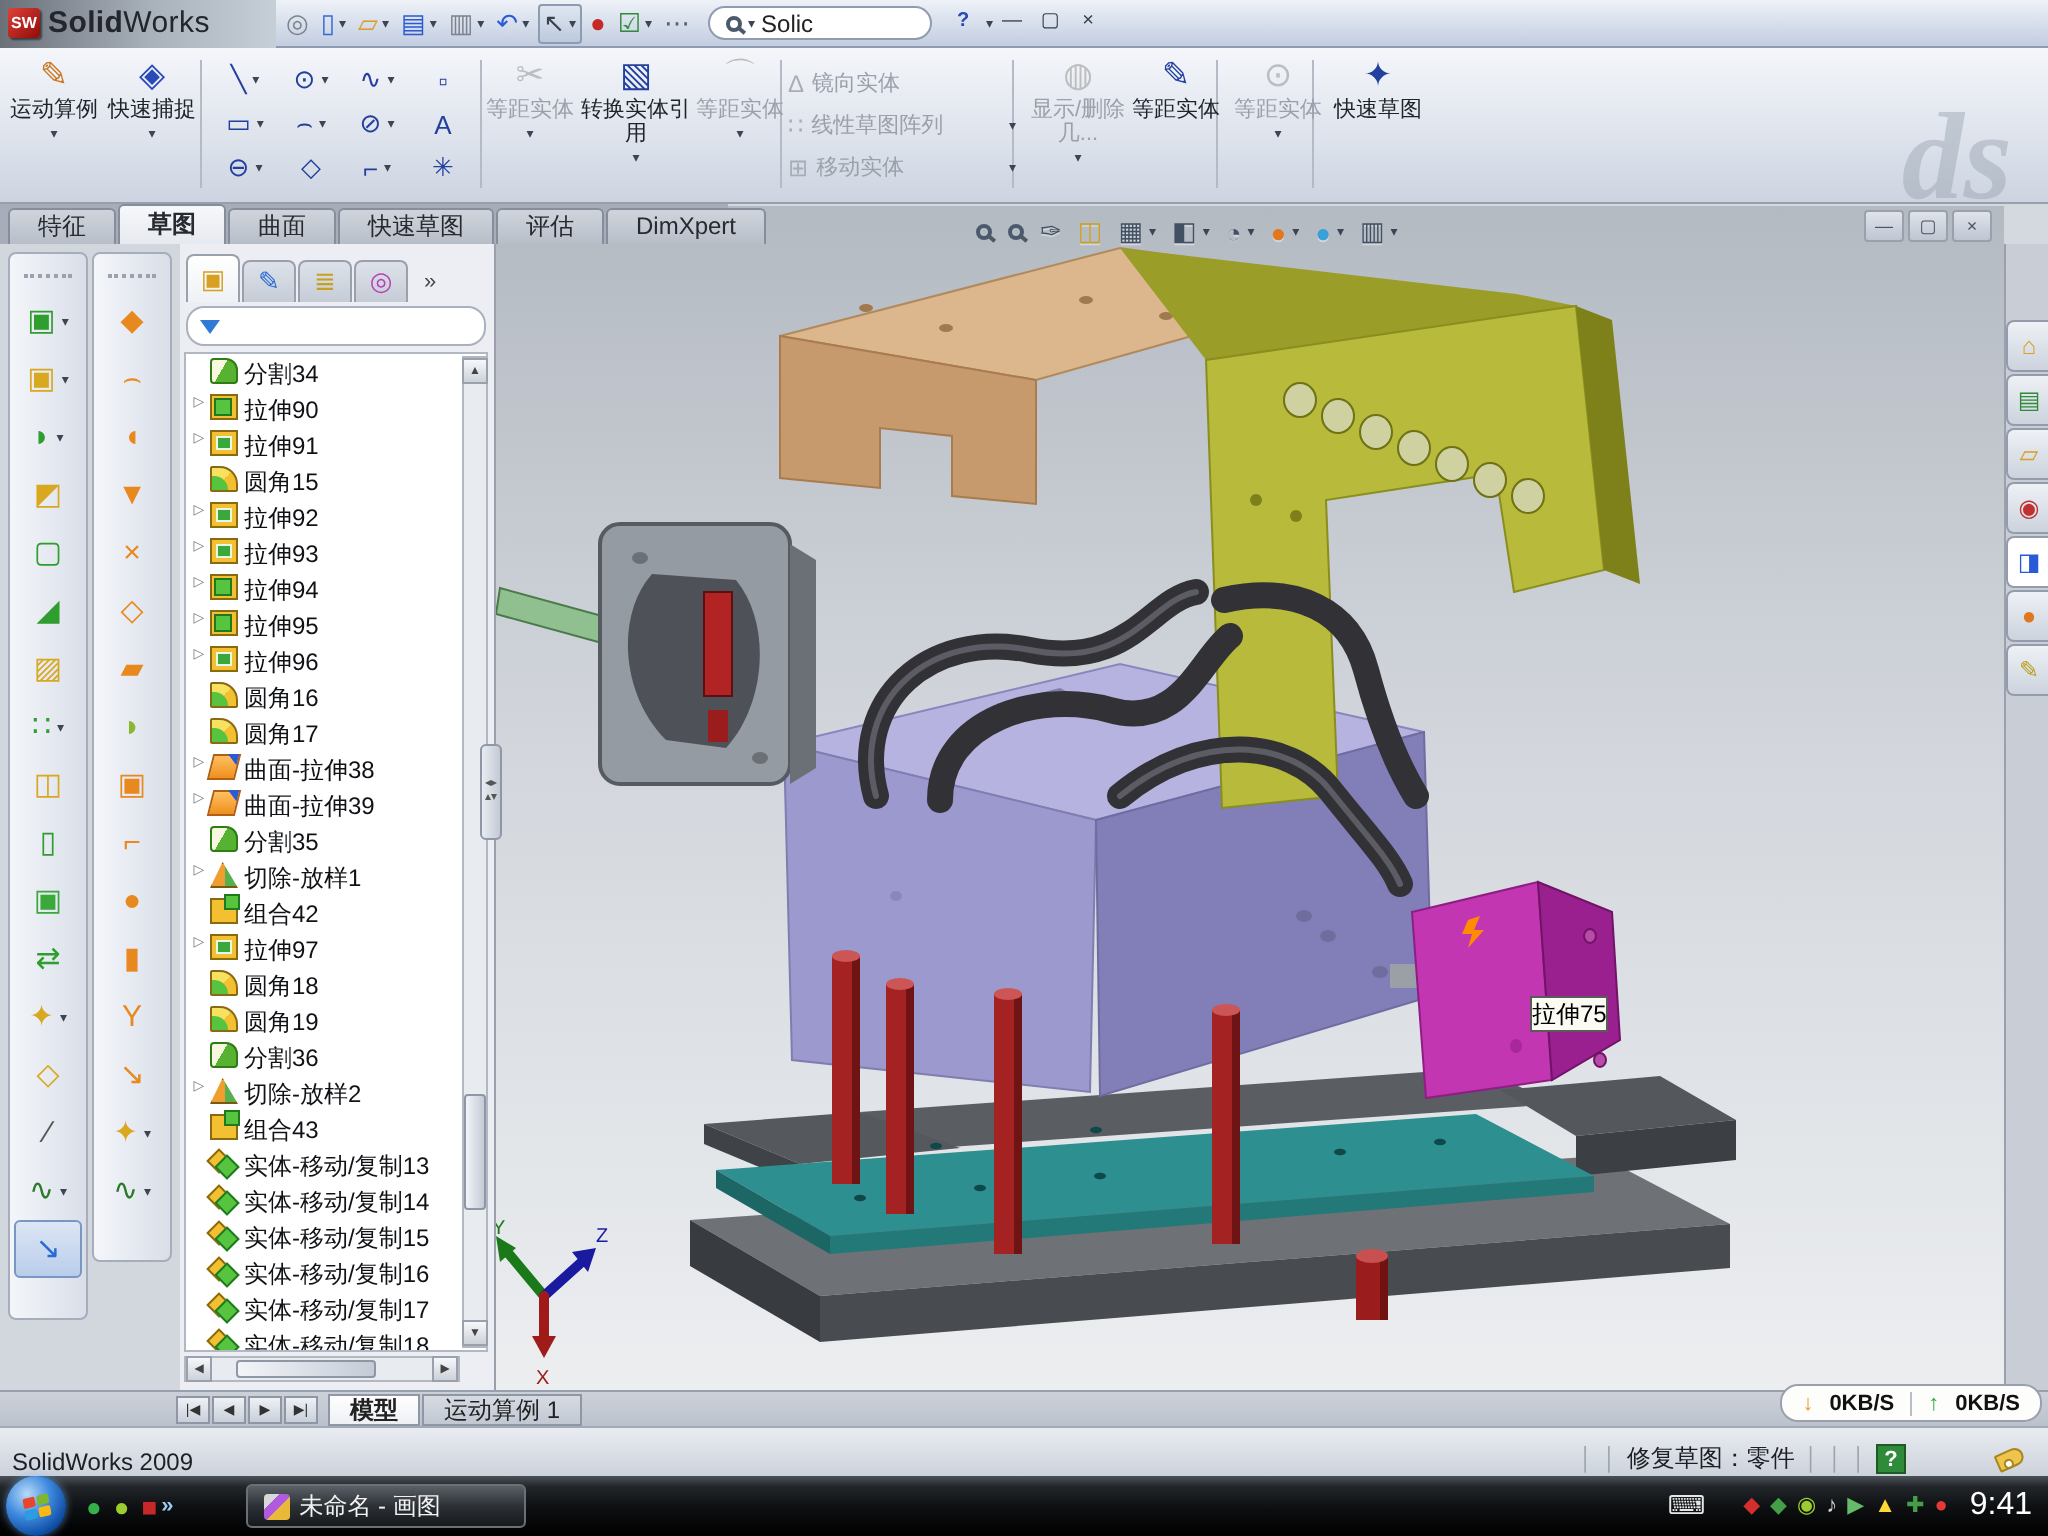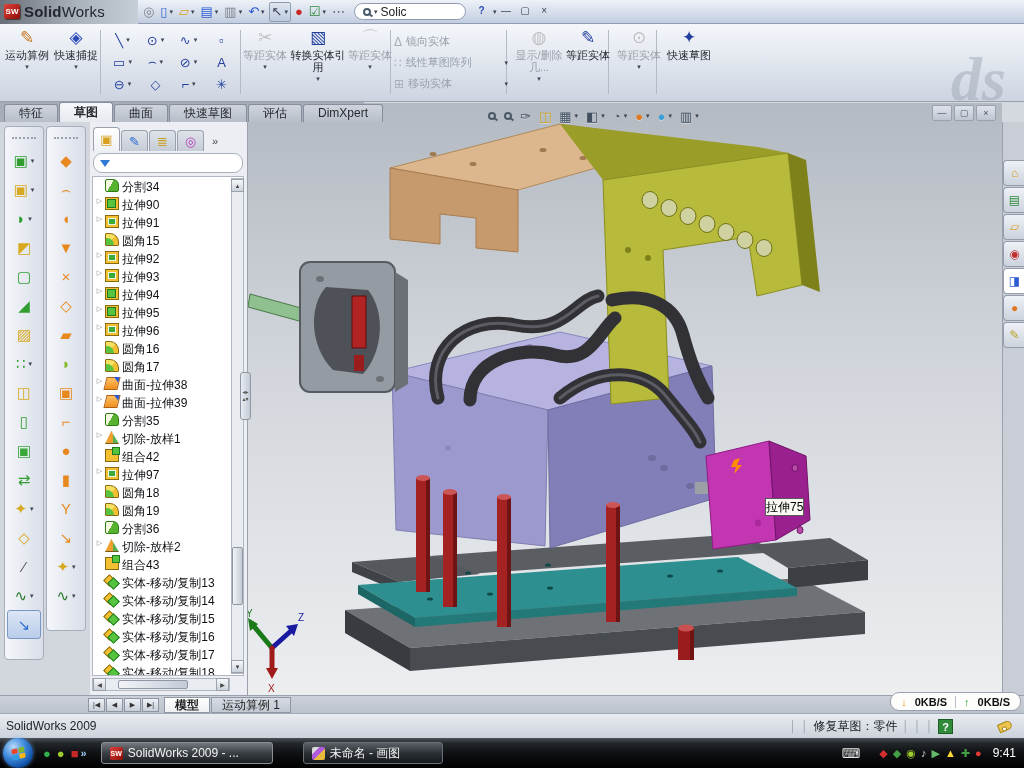--- a/index.html
+++ b/index.html
@@ -113,21 +113,21 @@
   .btab{height:16px;line-height:15px;padding:0 10px;font-size:12px;border:1px solid #8f96a4;background:linear-gradient(#d6dbe3,#c2c8d2);margin-left:1px;white-space:nowrap;}
   .btab.active{background:linear-gradient(#ffffff,#eef0f4);font-weight:bold;}
 
   
   #netwidget{right:3px;top:692px;height:19px;background:#fdfdfb;border:1px solid #9aa1ad;border-radius:9px;display:flex;align-items:center;padding:0 10px;gap:8px;z-index:40;font-size:11px;font-weight:bold;color:#111;}
   #netwidget .dn{color:#e8a020;font-size:11px;}
   #netwidget .up{color:#2faa3a;font-size:11px;}
   #netwidget .ndiv{width:1px;height:12px;background:#b8bec8;}
 
   
-  #statusbar{left:0;top:713px;width:1024px;height:25px;background:linear-gradient(#e9ecf1,#ccd2db);border-top:1px solid #a2aab8;display:flex;align-items:center;padding:0 6px;}
+  #statusbar{left:0;top:713px;width:1024px;height:25px;background:linear-gradient(#e9ecf1,#ccd2db);border-top:1px solid #a2aab8;display:flex;align-items:flex-end;padding:0 6px;}
   #statusbar .appname{color:#1c1f24;}
   #status-right{margin-left:auto;display:flex;align-items:center;gap:5px;}
   .ssep{color:#9aa2ae;font-size:11px;}
   #edit-state{color:#1c1f24;}
   #help-badge{width:15px;height:15px;background:#2f8a3a;color:#fff;font-weight:bold;font-size:11px;text-align:center;line-height:15px;border:1px solid #1c5c24;}
   .tagicon{width:14px;height:9px;background:#ecc44e;border:1px solid #a8861a;border-radius:1px 5px 5px 1px;transform:rotate(-24deg);position:relative;margin:0 6px 0 40px;}
   .tagicon::before{content:"";position:absolute;left:2px;top:3px;width:3px;height:3px;border-radius:50%;background:#fff;border:1px solid #a8861a;}
 
   
   #taskbar{left:0;top:738px;width:1024px;height:30px;background:linear-gradient(180deg,#4b5157 0%,#22262a 18%,#0c0e10 55%,#000 100%);display:flex;align-items:center;color:#eee;}
@@ -137,21 +137,21 @@
   #quicklaunch{display:flex;align-items:center;gap:6px;margin-left:10px;}
   .qlicon{font-size:13px;line-height:13px;}
   #ql-chev{color:#9ecbf5;font-size:11px;font-weight:bold;margin-left:2px;}
   .taskwin{height:22px;border:1px solid #6a7077;border-radius:3px;background:linear-gradient(#5a6066,#2c3136 50%,#17191c);display:flex;align-items:center;gap:5px;padding:0 8px;font-size:12px;color:#f2f2f2;white-space:nowrap;overflow:hidden;}
   .taskwin.active{background:linear-gradient(#73797f,#3a3f44 50%,#1d2023);border-color:#8a9096;}
   .swbadge{width:13px;height:13px;background:linear-gradient(135deg,#e04038,#8e0d08);color:#fff;font-size:7px;font-weight:bold;display:flex;align-items:center;justify-content:center;border-radius:2px;flex:none;}
   .paintbadge{width:13px;height:13px;border-radius:2px;background:linear-gradient(135deg,#d8d8d8 30%,#b05ae0 30%,#b05ae0 55%,#e8b93a 55%);flex:none;}
   #tray{margin-left:auto;display:flex;align-items:center;gap:5px;padding-right:8px;}
   #kbicon{font-size:13px;color:#e6e6e6;margin-right:14px;}
   .trayicon{font-size:11px;line-height:11px;}
-  #clock{font-size:12px;color:#fff;margin-left:6px;}
+  #clock{font-size:16px;color:#fff;margin-left:6px;}
 </style>
 </head>
 <body>
 
 <div id="titlebar" class="abs">
   <div id="logo">
     <span class="cube">SW</span>
     <span class="lt"><b>Solid</b><span>Works</span></span>
   </div>
   <div id="quick-icons">
@@ -855,24 +855,20 @@
         <span style="background:#fdb813;"></span>
     </span>
   </div>
   <div id="quicklaunch">
       <span class="qlicon" style="color: rgb(53, 176, 74);">●</span>
       <span class="qlicon" style="color: rgb(156, 204, 46);">●</span>
       <span class="qlicon" style="color: rgb(198, 40, 40);">■</span>
     </div>
   <span id="ql-chev">»</span>
   <div id="taskwins" style="display:flex;gap:8px;margin-left:14px;">
-      <div class="taskwin active" style="width: 172px;">
-        <span class="swbadge">SW</span>
-        <span>SolidWorks 2009 - ...</span>
-      </div>
       <div class="taskwin" style="width: 140px; margin-left: 22px;">
         <span class="paintbadge"></span>
         <span>未命名 - 画图</span>
       </div>
     </div>
   <div id="tray">
     <span id="kbicon">⌨</span>
     <span id="trayicons" style="display:flex;gap:5px;align-items:center;">
         <span class="trayicon" style="color: rgb(211, 47, 47);">◆</span>
         <span class="trayicon" style="color: rgb(67, 160, 71);">◆</span>

